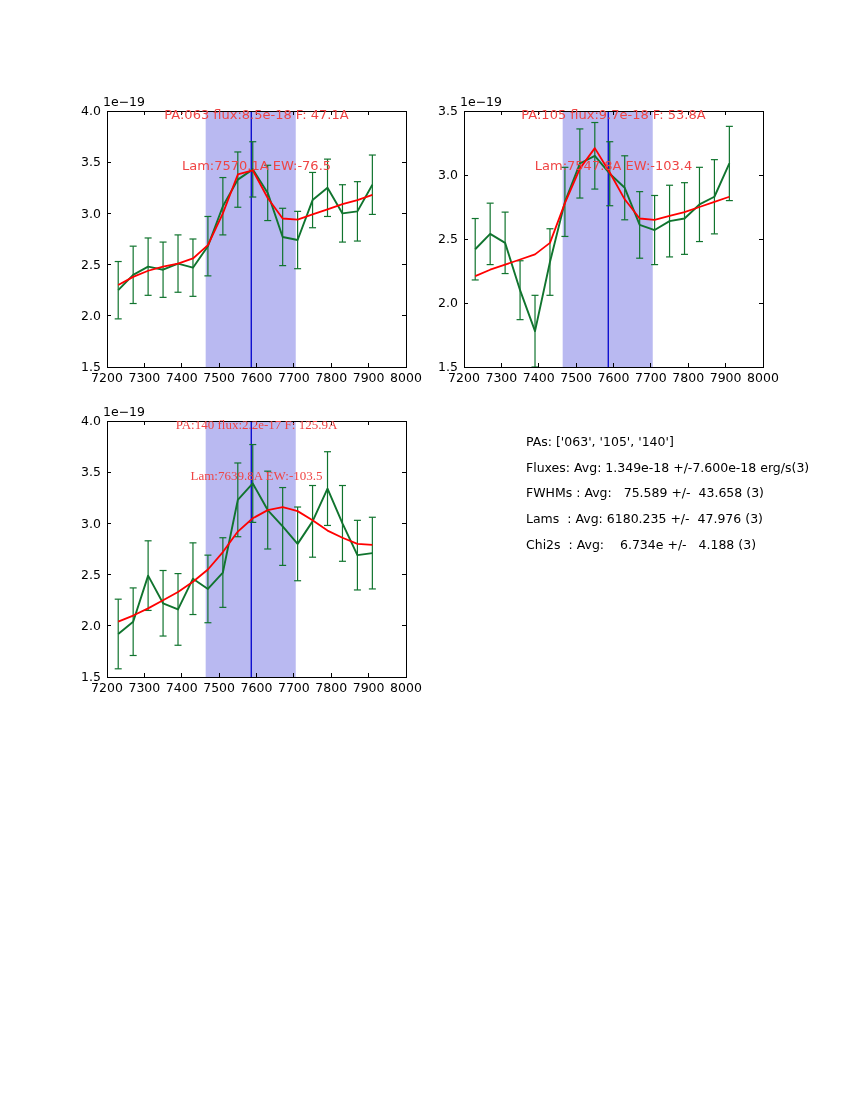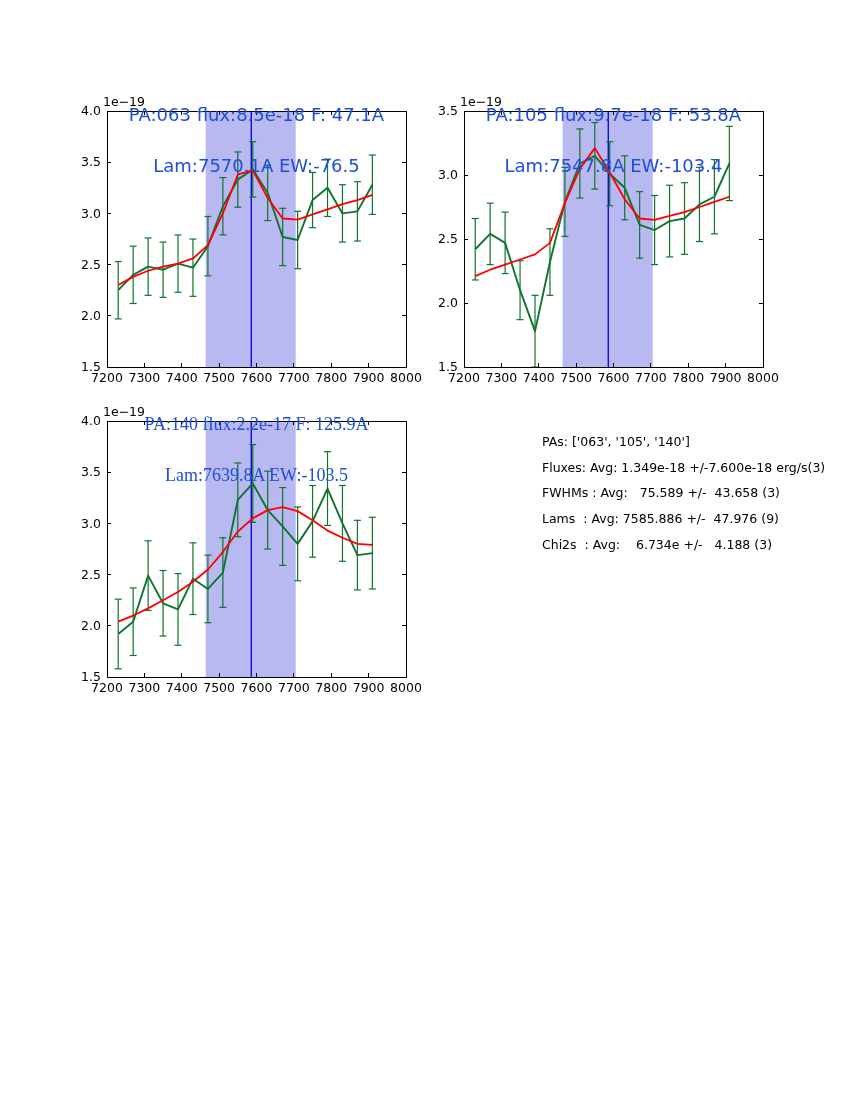--- a/index.html
+++ b/index.html
@@ -3,28 +3,28 @@
 <meta charset="utf-8">
 <style>
   html,body { margin:0; padding:0; }
   body {
     width:850px; height:1100px; background:#ffffff; position:relative;
     font-family:"DejaVu Sans", sans-serif; color:#000;
     overflow:hidden;
   }
   #chart-svg { position:absolute; left:0; top:0; }
   .plot-title {
-    position:absolute; text-align:center; font-size:18px; line-height:17px;
-    color:#1d4ed8; white-space:pre;
+    position:absolute; text-align:center; font-size:13px; line-height:17px;
+    color:#ef4444; white-space:pre;
   }
   #title-0 { left:67px;  top:72px;  width:379px; }
   #title-1 { left:424px; top:72px;  width:379px; }
   #title-2 { left:67px;  top:382px; width:379px;font-family:Liberation Serif, serif; }
   .stats-block { position:absolute; left:526px; top:429px; font-size:12.5px; }
-  .stat-line { line-height:25.7px; white-space:pre;margin-left:16px; }
+  .stat-line { line-height:25.7px; white-space:pre; }
   svg text { font-family:"DejaVu Sans", sans-serif; fill:#000; }
 </style>
 </head>
 <body>
 
 <svg id="chart-svg" width="850" height="720">
   <defs id="svg-defs">
       <clipPath id="clip0">
         <rect x="107" y="111" width="299" height="256"></rect>
       </clipPath>
@@ -365,15 +365,15 @@
 </div>
 <div class="plot-title" id="title-2">
   <div>PA:140 flux:2.2e-17 F: 125.9A</div>
   <div>Lam:7639.8A EW:-103.5</div>
 </div>
 
 <div class="stats-block">
   <div class="stat-line">PAs: ['063', '105', '140']</div>
   <div class="stat-line">Fluxes: Avg: 1.349e-18 +/-7.600e-18 erg/s(3)</div>
   <div class="stat-line">FWHMs : Avg:   75.589 +/-  43.658 (3)</div>
-  <div class="stat-line">Lams  : Avg: 7585.886 +/-  47.976 (9)</div>
+  <div class="stat-line">Lams  : Avg: 6180.235 +/-  47.976 (3)</div>
   <div class="stat-line">Chi2s  : Avg:    6.734e +/-   4.188 (3)</div>
 </div>
 
 </body></html>

